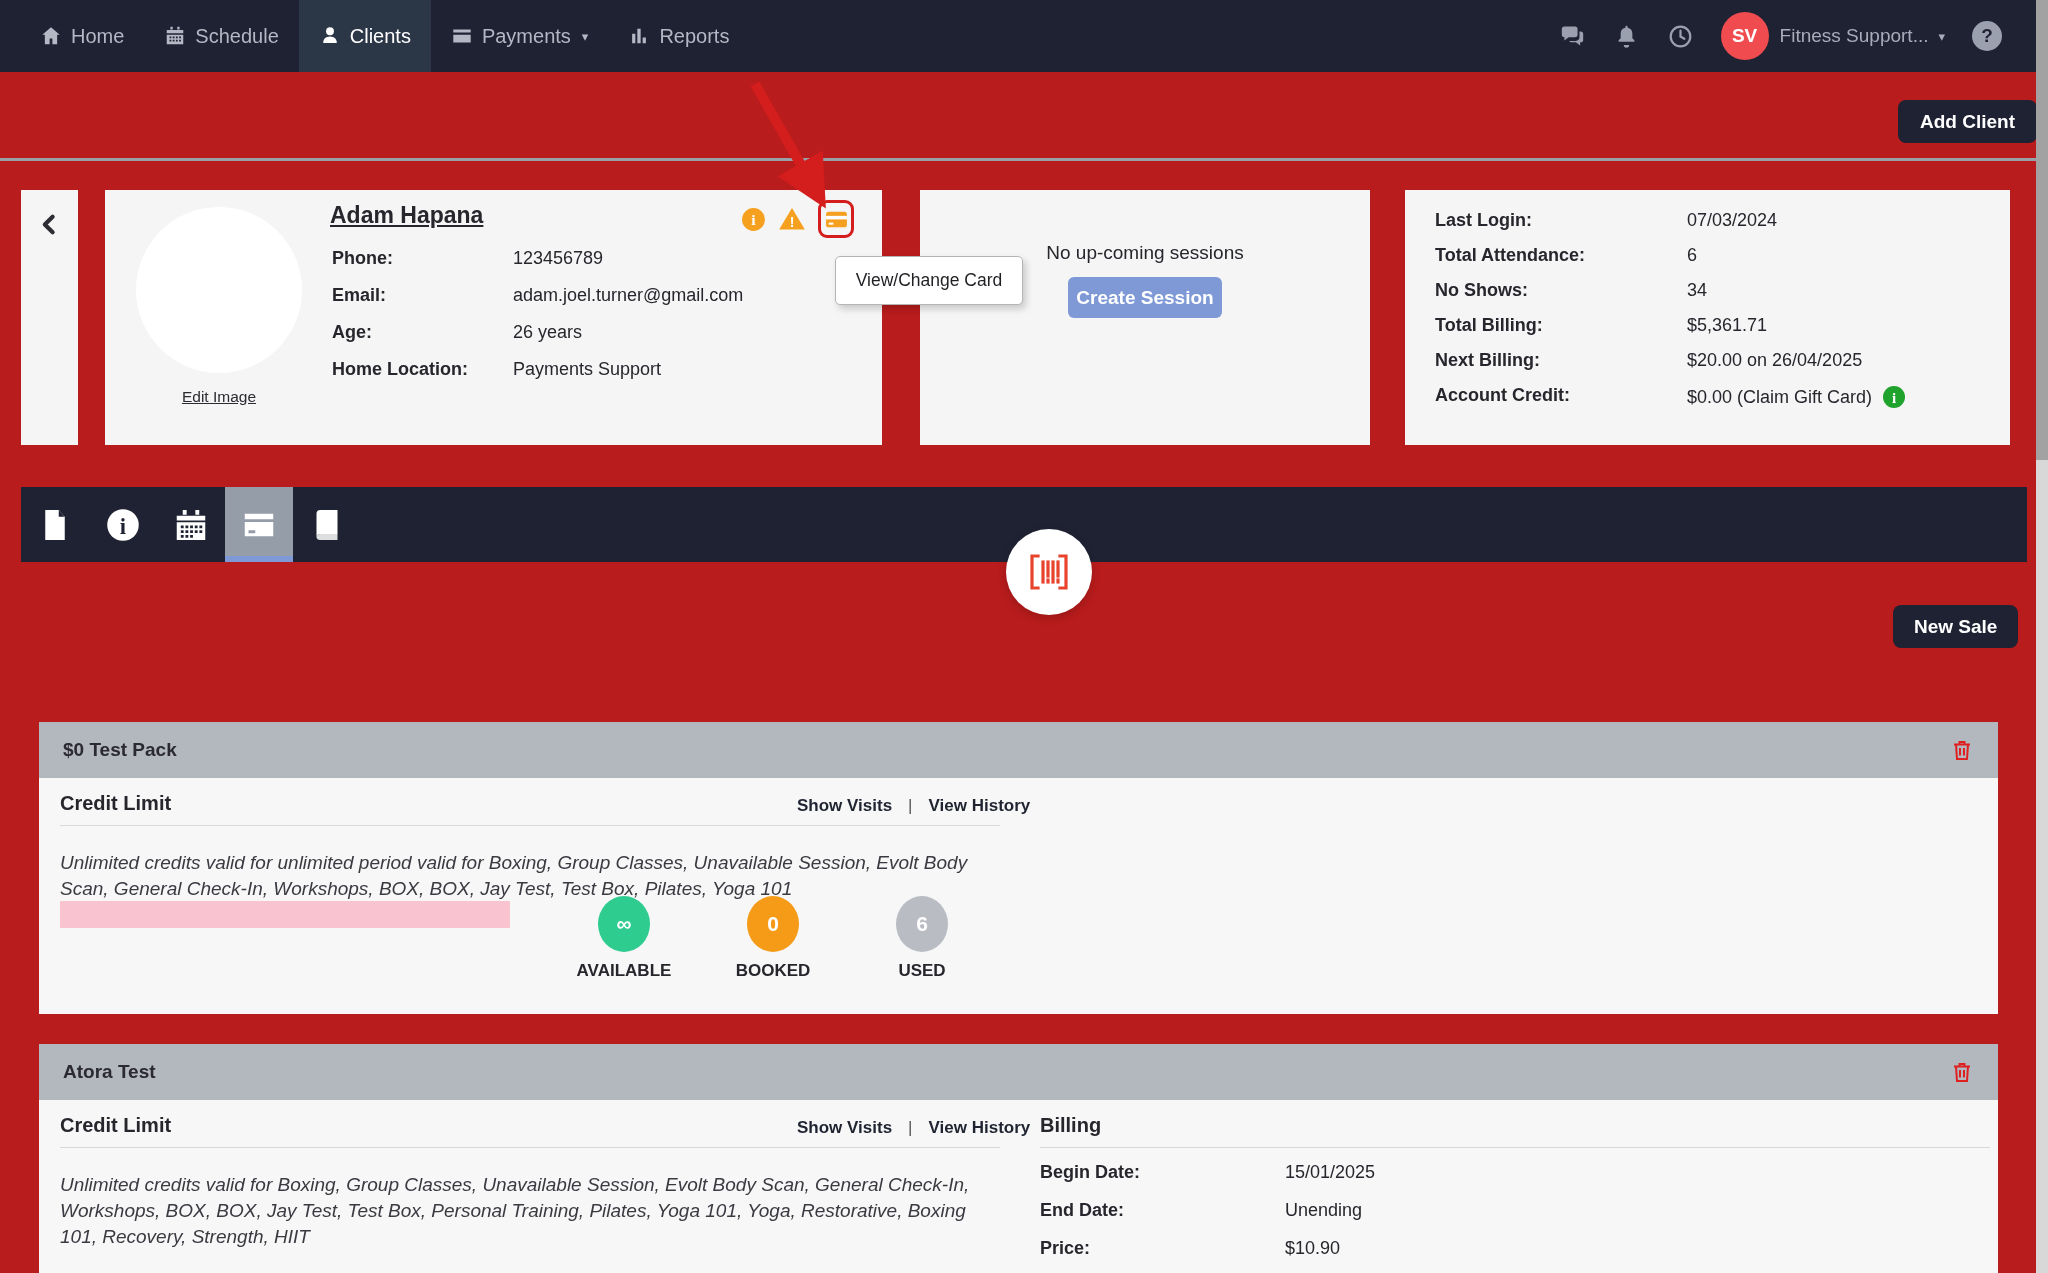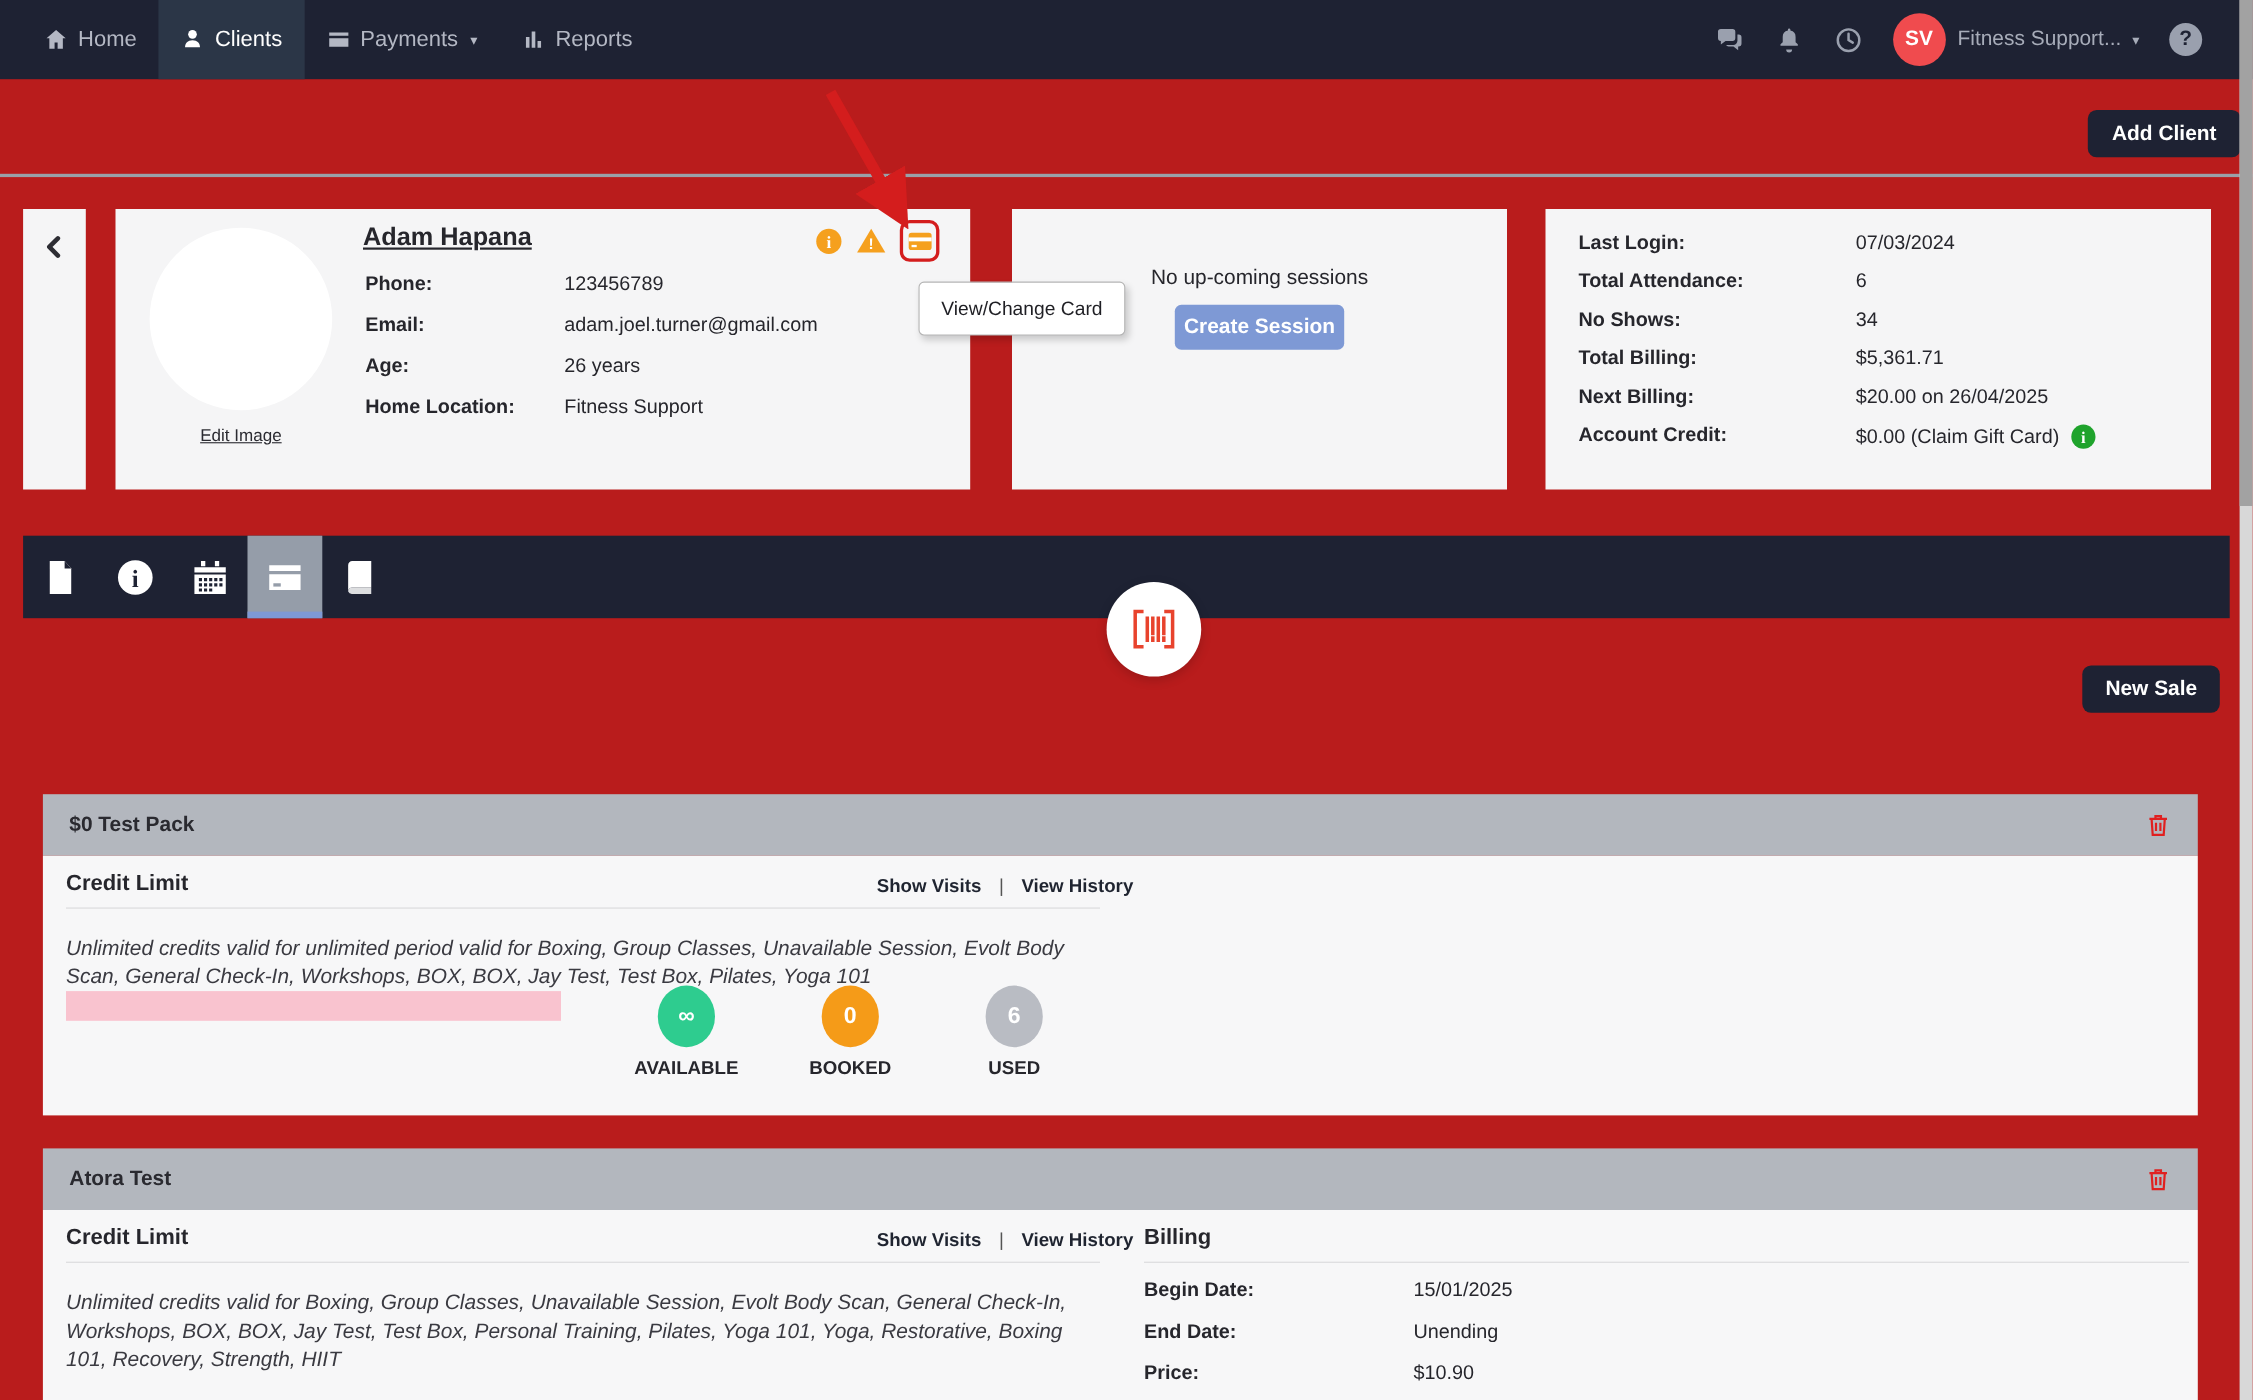--- a/index.html
+++ b/index.html
@@ -120,20 +120,26 @@
 
 <div class="page">
 
   <div class="nav">
     <div class="nav-item">
       <svg viewBox="0 0 24 24" fill="currentColor">
           <path d="M12 2.5 2.5 10.7h2.8V21h5.2v-6.2h3V21h5.2V10.7h2.8z"></path>
         </svg>
       <span>Home</span>
     </div>
+    <div class="nav-item">
+      <svg viewBox="0 0 24 24" fill="currentColor">
+          <path d="M7 2h2.5v3H7zM14.5 2H17v3h-2.5zM3 5.5h18V9H3zM3 10.5h18V21H3zm3 2v2h2v-2zm3.5 0v2h2v-2zm3.5 0v2h2v-2zm3.5 0v2h2v-2zM6 16v2h2v-2zm3.5 0v2h2v-2zm3.5 0v2h2v-2zm3.5 0v2h2v-2z"></path>
+        </svg>
+      <span>Schedule</span>
+    </div>
     <div class="nav-item active">
       <svg viewBox="0 0 24 24" fill="currentColor">
           <circle cx="12" cy="6.8" r="4.3"></circle>
           <path d="M12 12.6c-4.8 0-7.4 3-7.4 6.9h14.8c0-3.9-2.6-6.9-7.4-6.9z"></path>
         </svg>
       <span>Clients</span>
     </div>
     <div class="nav-item">
       <svg viewBox="0 0 24 24" fill="currentColor">
           <path d="M2.5 5h19v3.2h-19zM2.5 10.6h19V19h-19z"></path>
@@ -208,21 +214,21 @@
     </div>
 
     <div class="fields">
       <span class="f-label">Phone:</span>
       <span class="f-value">123456789</span>
       <span class="f-label">Email:</span>
       <span class="f-value">adam.joel.turner@gmail.com</span>
       <span class="f-label">Age:</span>
       <span class="f-value">26 years</span>
       <span class="f-label">Home Location:</span>
-      <span class="f-value">Fitness Support</span>
+      <span class="f-value">Payments Support</span>
     </div>
   </div>
 
   <div class="tooltip">View/Change Card</div>
   <svg class="red-arrow" width="120" height="145" viewBox="0 0 120 145">
     <defs>
         <marker id="ah" markerWidth="5.2" markerHeight="5.2" refX="2.6" refY="2.6" orient="auto">
           <path d="M0 0 5.2 2.6 0 5.2z" fill="#d41d1d"></path>
         </marker>
       </defs>

